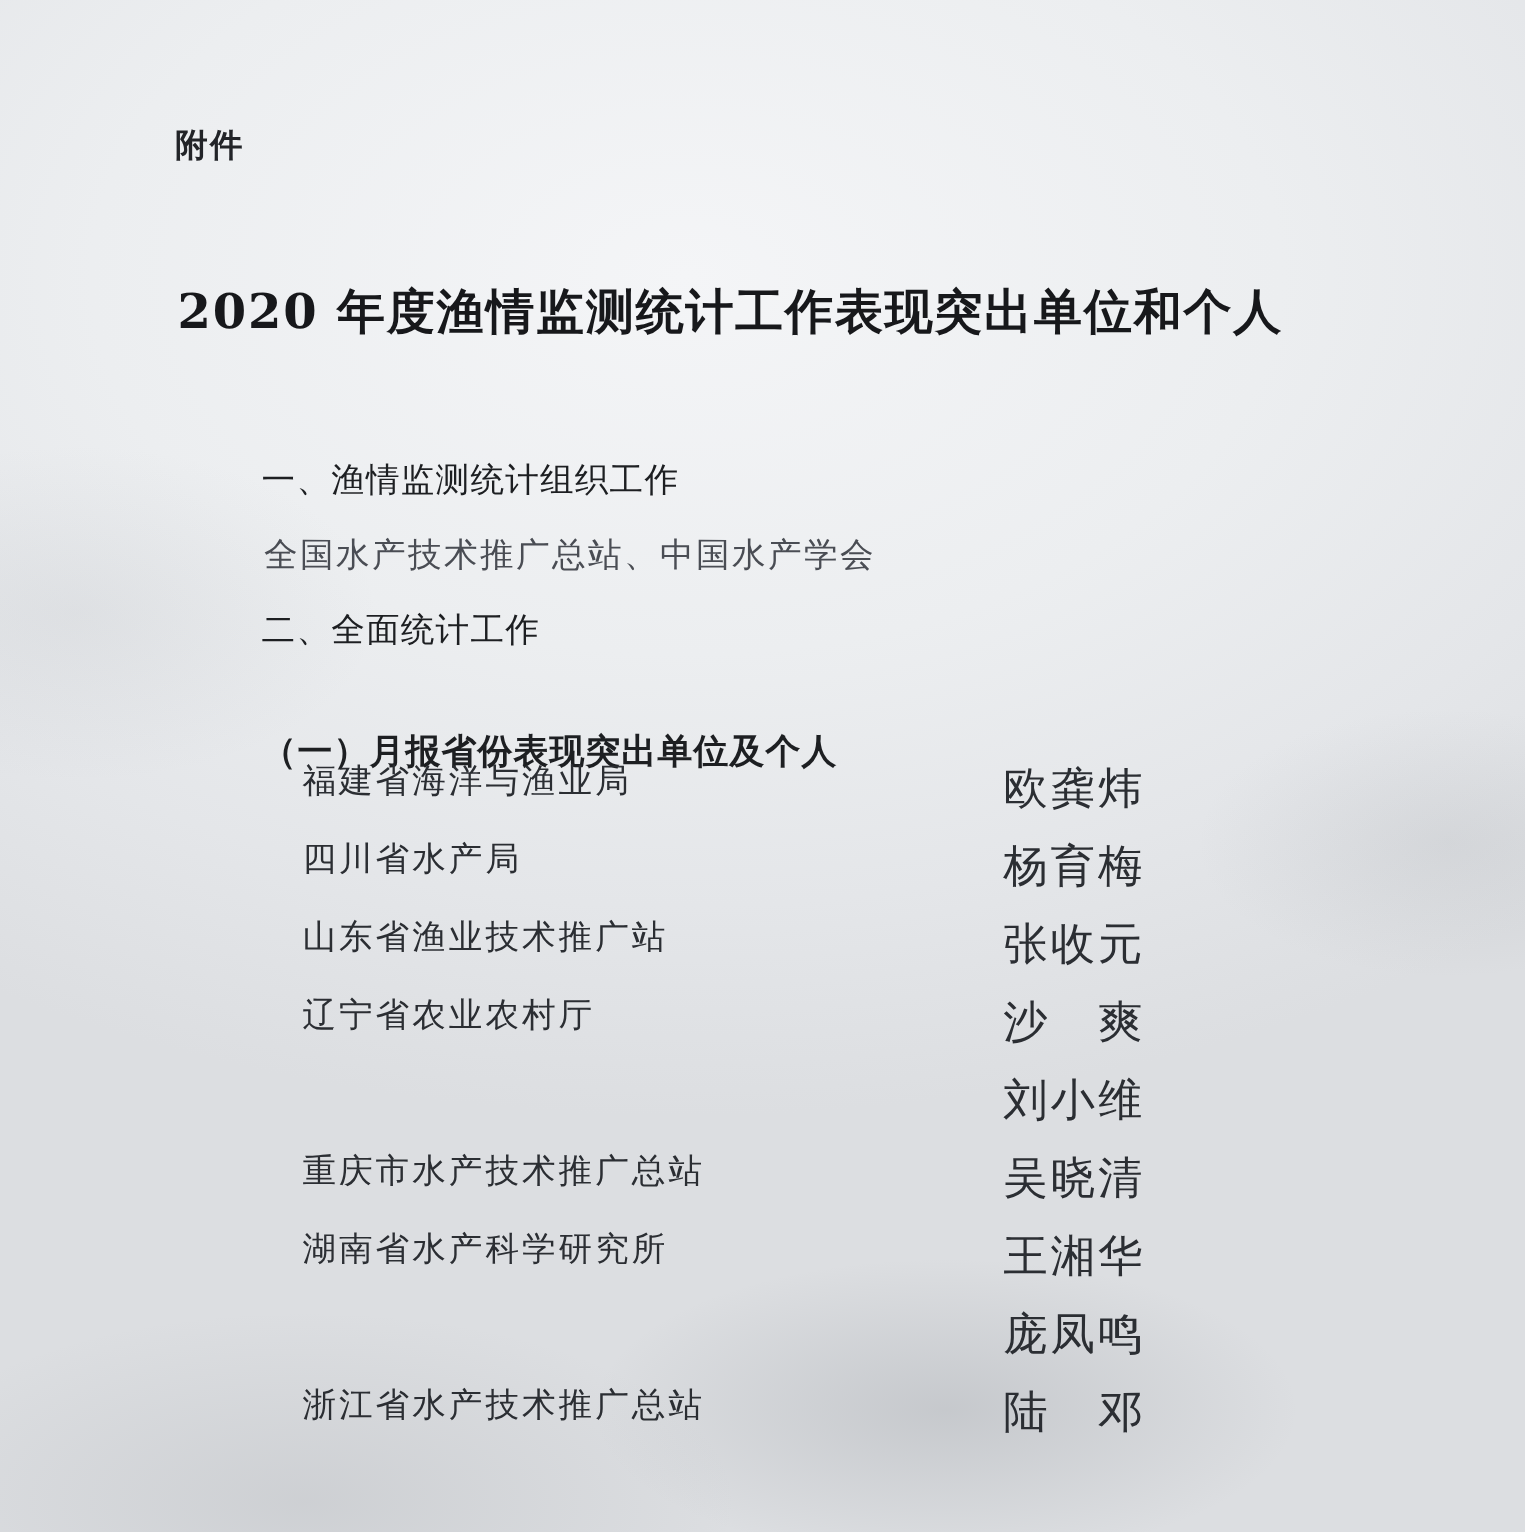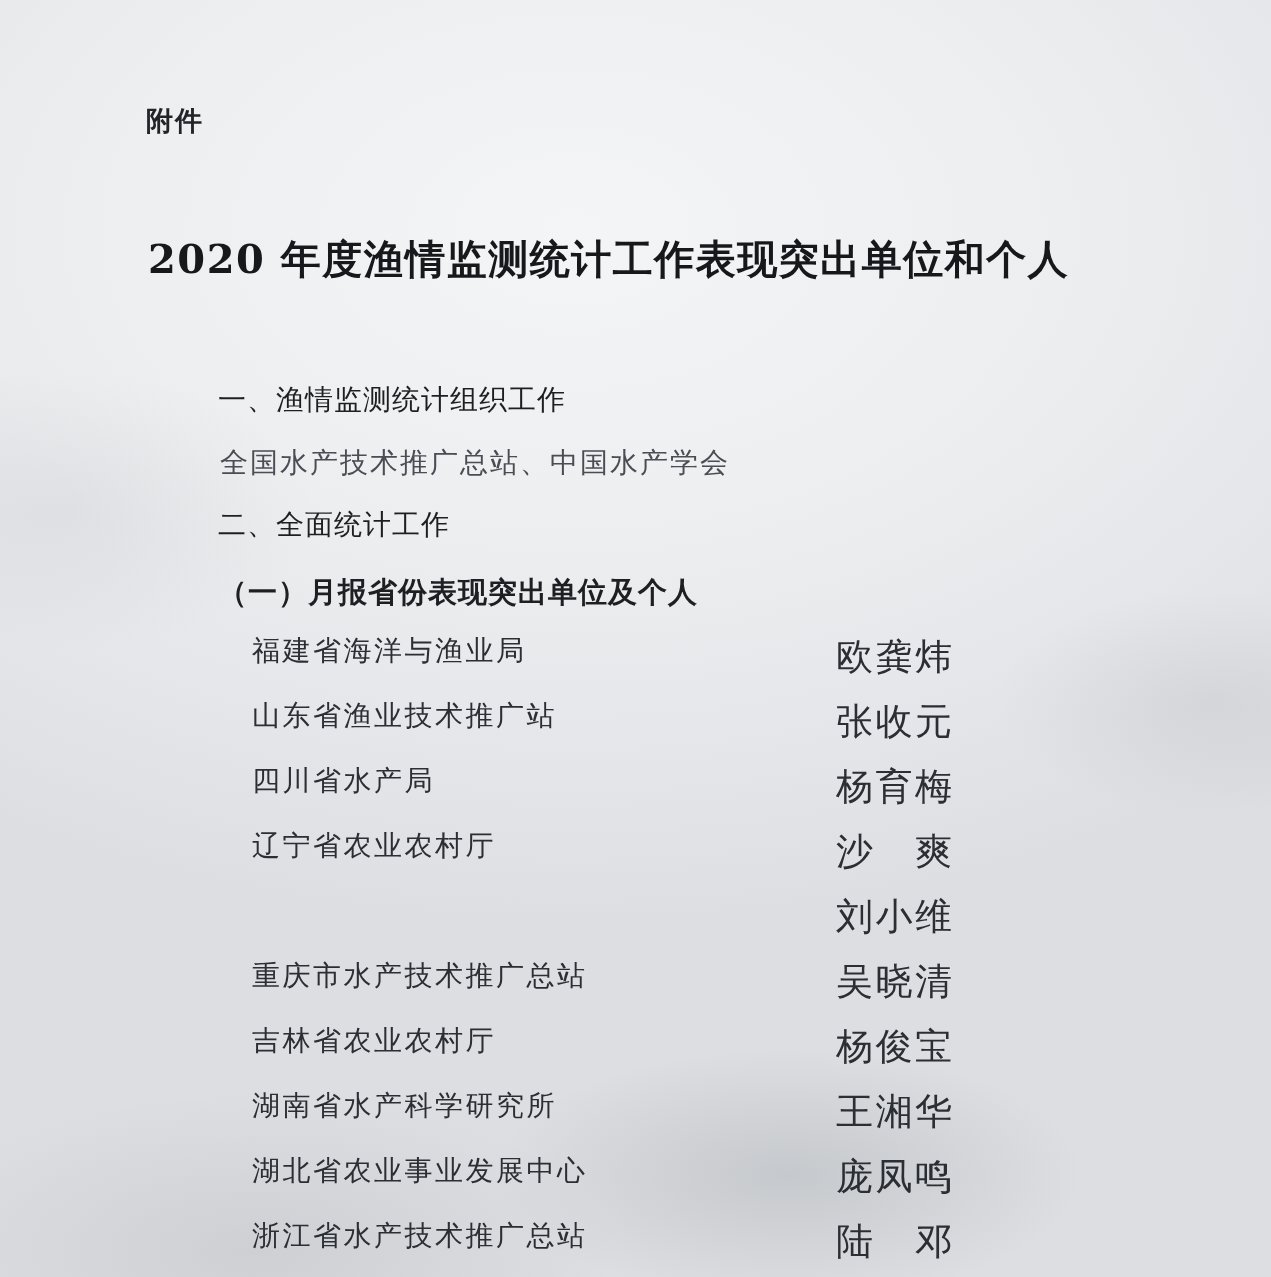--- a/index.html
+++ b/index.html
@@ -75,21 +75,21 @@
     font-weight: 400;
     color: #1d1f22;
     letter-spacing: 1px;
   }
   .sec-1 { top: 381px; }
   .sec-2 { top: 506px; }
 
   .sub-heading {
     position: absolute;
     left: 218px;
-    top: 573px;
+    top: 607px;
     font-family: "DejaVu Serif", "Liberation Serif", serif;
     font-size: 29px;
     font-weight: 700;
     color: #1d1f22;
     letter-spacing: 1px;
   }
 
   .body-line {
     position: absolute;
     left: 220px;
@@ -157,55 +157,50 @@
     <div class="sub-heading">（一）月报省份表现突出单位及个人</div>
 
     <div class="entry-list">
 
       <div class="entry-row">
         <span class="entry-unit">福建省海洋与渔业局</span>
         <span class="entry-person">欧龚炜</span>
       </div>
 
       <div class="entry-row">
+        <span class="entry-unit">四川省水产局</span>
+        <span class="entry-person">杨育梅</span>
+      </div>
+
+      <div class="entry-row">
         <span class="entry-unit">山东省渔业技术推广站</span>
         <span class="entry-person">张收元</span>
       </div>
 
       <div class="entry-row">
-        <span class="entry-unit">四川省水产局</span>
-        <span class="entry-person">杨育梅</span>
-      </div>
-
-      <div class="entry-row">
         <span class="entry-unit">辽宁省农业农村厅</span>
         <span class="entry-person spaced">沙　爽</span>
       </div>
 
       <div class="entry-row">
         <span class="entry-person">刘小维</span>
       </div>
 
       <div class="entry-row">
         <span class="entry-unit">重庆市水产技术推广总站</span>
         <span class="entry-person">吴晓清</span>
       </div>
 
-      <div class="entry-row">
-        <span class="entry-unit">吉林省农业农村厅</span>
-        <span class="entry-person">杨俊宝</span>
-      </div>
 
       <div class="entry-row">
         <span class="entry-unit">湖南省水产科学研究所</span>
         <span class="entry-person">王湘华</span>
       </div>
 
       <div class="entry-row">
-        <span class="entry-unit">湖北省农业事业发展中心</span>
         <span class="entry-person">庞凤鸣</span>
       </div>
 
       <div class="entry-row">
         <span class="entry-unit">浙江省水产技术推广总站</span>
         <span class="entry-person spaced">陆　邓</span>
       </div>
 
     </div>
   </div>

